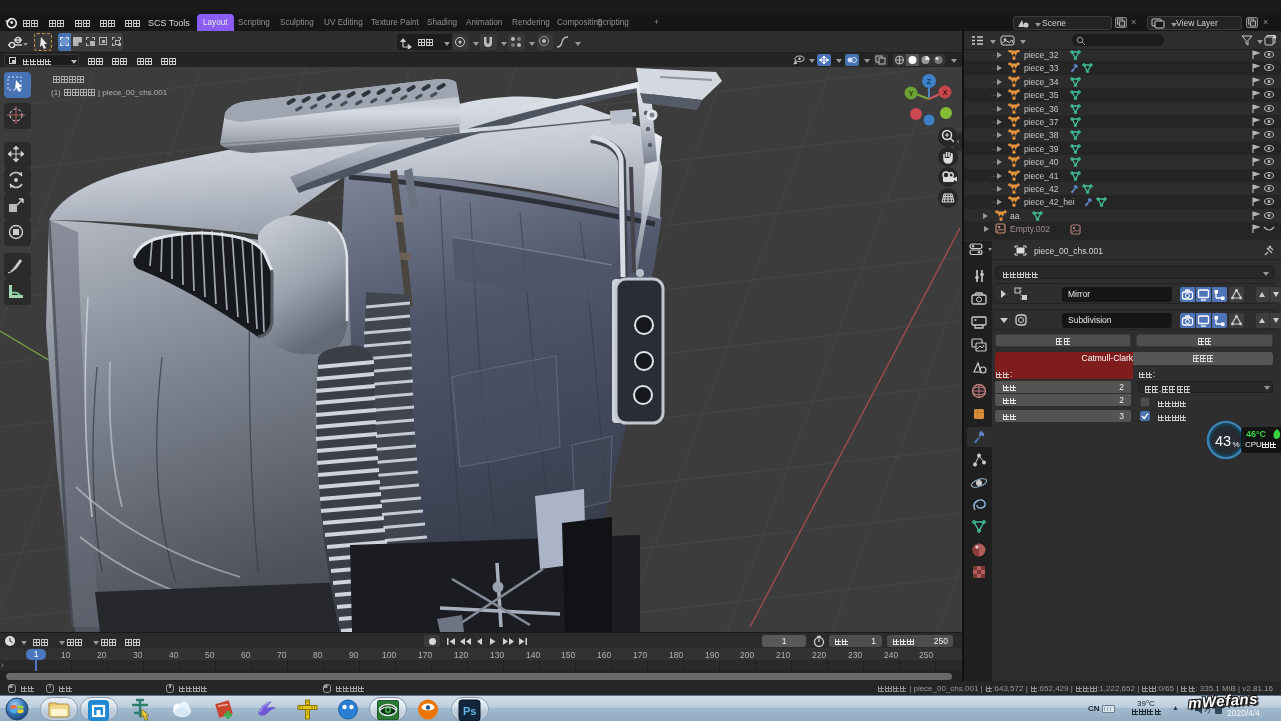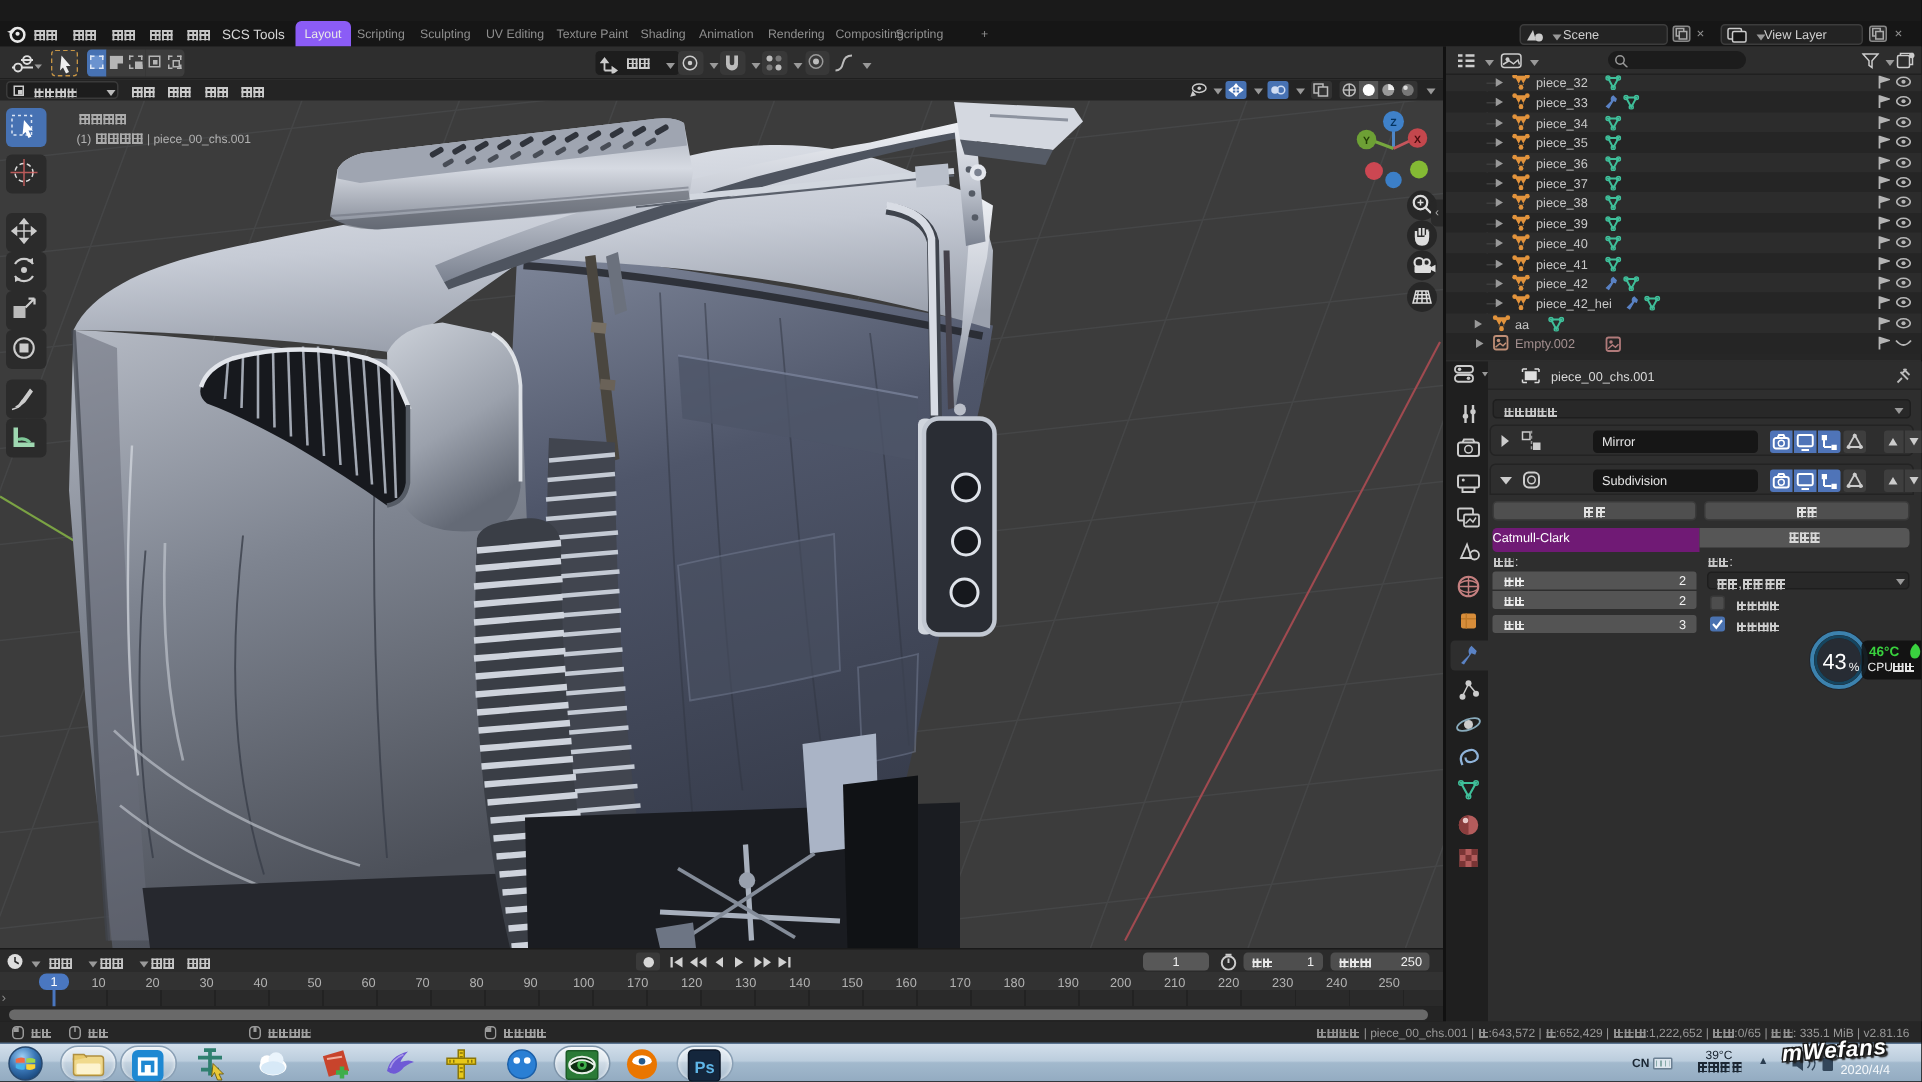--- a/index.html
+++ b/index.html
@@ -1110,21 +1110,21 @@
           </div>
         <div class="abs" style="left:276px;top:2.5px;width:13px;height:15px;background:#3e3e3e;border-radius:0 2px 2px 0">
             <span class="abs" style="left:3px;top:5px;width:0;height:0;border-left:3.5px solid transparent;border-right:3.5px solid transparent;border-top:5px solid #ccc"></span>
           </div>
 
       </div>
 
       <div class="abs" style="left:31px;top:93px;width:136px;height:13px;background:#4f4f4f;border:1px solid #3a3a3a;border-radius:3px;text-align:center;color:#e8e8e8"><i class="j7" style="margin-top:3px"></i><i class="j7" style="margin-top:3px"></i></div>
       <div class="abs" style="left:172px;top:93px;width:137px;height:13px;background:#4f4f4f;border:1px solid #3a3a3a;border-radius:3px;text-align:center;color:#e8e8e8"><i class="j7" style="margin-top:3px"></i><i class="j7" style="margin-top:3px"></i></div>
 
-      <div class="abs" style="left:31px;top:111px;width:138px;height:16px;background:#701a75;border-radius:3px 0 0 3px;text-align:left;color:#fff;font-size:8.5px;line-height:13px">Catmull-Clark</div>
+      <div class="abs" style="left:31px;top:111px;width:138px;height:27px;background:#7f1d1d;border-radius:3px 0 0 3px;text-align:right;color:#fff;font-size:8.5px;line-height:13px">Catmull-Clark</div>
       <div class="abs" style="left:169px;top:111px;width:140px;height:13px;background:#565656;border-radius:0 3px 3px 0;text-align:center"><i class="j7" style="margin-top:3px;color:#e0e0e0"></i><i class="j7" style="margin-top:3px;color:#e0e0e0"></i><i class="j7" style="margin-top:3px;color:#e0e0e0"></i></div>
 
       <span class="abs" style="left:31px;top:128px;color:#d0d0d0"><i class="j7"></i><i class="j7"></i>:</span>
       <span class="abs" style="left:174px;top:128px;color:#d0d0d0"><i class="j7"></i><i class="j7"></i>:</span>
 
       <div class="field abs" style="left:31px;top:140px;width:136px;height:12px;background:#545454;border-radius:2px 2px 0 0;font-size:8.5px;line-height:12px"><span style="margin-left:7px"><i class="j7"></i><i class="j7"></i></span><span style="float:right;margin-right:7px">2</span></div>
       <div class="field abs" style="left:31px;top:153px;width:136px;height:12px;background:#545454;border-radius:0 0 2px 2px;font-size:8.5px;line-height:12px"><span style="margin-left:7px"><i class="j7"></i><i class="j7"></i></span><span style="float:right;margin-right:7px">2</span></div>
       <div class="field abs" style="left:31px;top:169px;width:136px;height:12px;background:#545454;border-radius:2px;font-size:8.5px;line-height:12px"><span style="margin-left:7px"><i class="j7"></i><i class="j7"></i></span><span style="float:right;margin-right:7px">3</span></div>
 
       <div class="abs" style="left:174px;top:140px;width:135px;height:12px;background:#282828;border:1px solid #1e1e1e;border-radius:3px;color:#d5d5d5">

